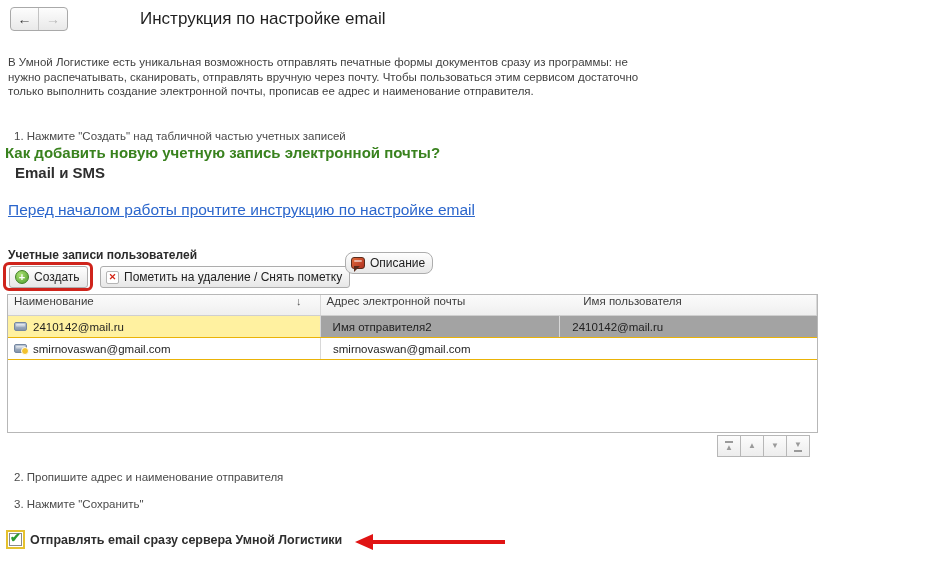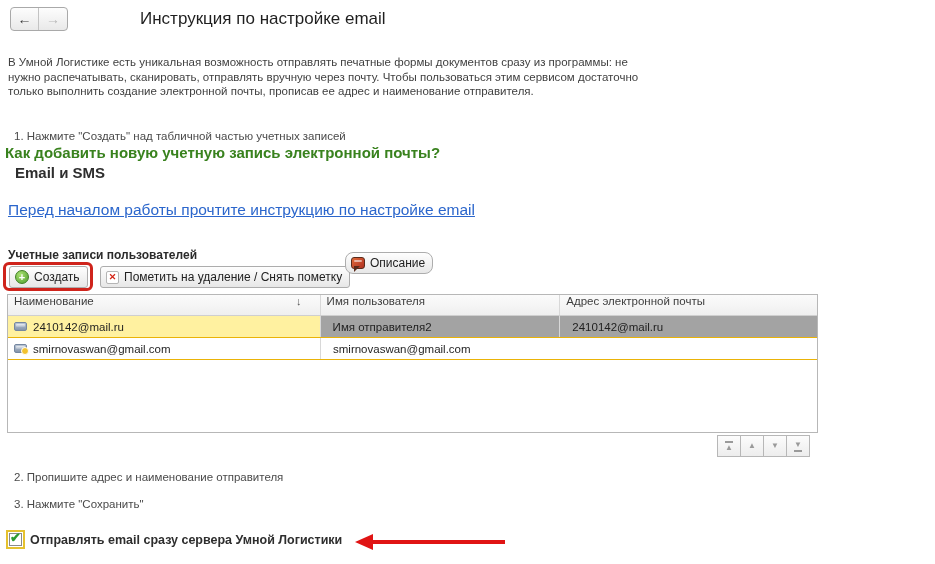--- a/index.html
+++ b/index.html
@@ -112,25 +112,25 @@
   <span class="ic bubble-ic"></span>
   <span>Описание</span>
 </div>
 
 <div class="abs grid">
   <div class="g-head">
     <div class="cell c1">
       <span>Наименование</span>
       <span class="sort-arrow">↓</span>
     </div>
+    <div class="cell c3">
+        <span>Адрес электронной почты</span>
+      </div>
     <div class="cell c2">
         <span>Имя пользователя</span>
-      </div>
-    <div class="cell c3">
-        <span>Адрес электронной почты</span>
       </div>
   </div>
   <div class="g-row sel">
     <div class="cell c1 first">
       <span class="env-ic"></span>
       <span>2410142@mail.ru</span>
     </div>
     <div class="cell c2">
         <span>Имя отправителя2</span>
       </div>

